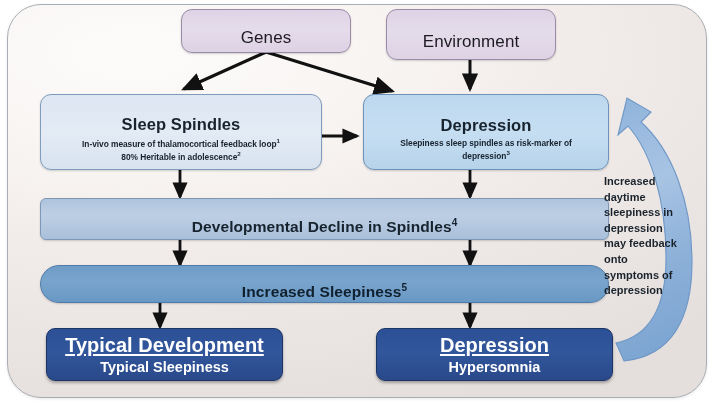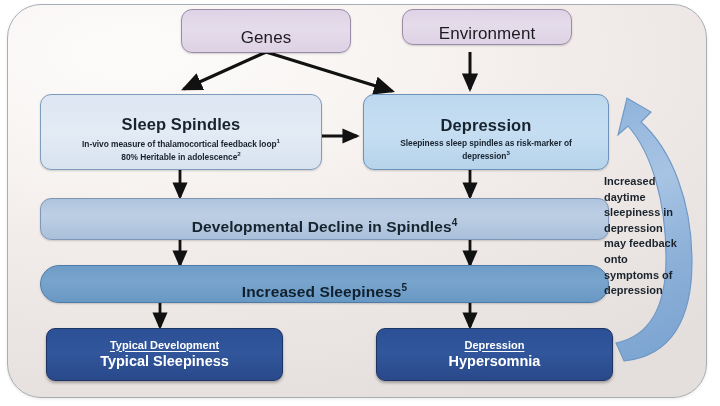--- a/index.html
+++ b/index.html
@@ -61,21 +61,21 @@
   }
   .node.midblue{
     border:1.1px solid #6e93bb;
     border-radius:11px;
     background:linear-gradient(180deg,#bdd8ee 0%,#c6deF2 50%,#b6d3ea 100%);
     box-shadow:0 1px 2px rgba(0,0,0,0.17);
   }
   
   .node.bar1{
     border:1.1px solid #7e97b6;
-    border-radius:11px;
+    border-radius:6px;
     background:linear-gradient(180deg,#aec4dd 0%,#bdcfe4 40%,#a9c0da 100%);
     box-shadow:0 1px 2px rgba(0,0,0,0.17);
   }
   .node.bar1 .title{font-size:15.5px;font-weight:600;}
   .node.bar2{
     border:1.1px solid #4f7ba8;
     border-radius:9px;
     background:linear-gradient(180deg,#6e9cc6 0%,#79a5cd 40%,#6898c4 100%);
     box-shadow:0 1px 2px rgba(0,0,0,0.17);
   }
@@ -83,21 +83,21 @@
 
   
   .node.navy{
     border:1.3px solid #1b3464;
     border-radius:9px;
     background:linear-gradient(180deg,#2c5095 0%,#32569c 45%,#29498a 100%);
     box-shadow:0 2px 3px rgba(0,0,0,0.30);
     color:#ffffff;
   }
   .node.navy .l1{
-    font-size:11px;font-weight:700;text-decoration:underline;
+    font-size:20px;font-weight:700;text-decoration:underline;
     text-underline-offset:2px;line-height:1.25;text-align:right;
   }
   .node.navy .l2{font-size:14.5px;font-weight:700;line-height:1.25;}
 
   
   .feedback-caption{
     position:absolute;
     left:604px;top:174px;width:80px;
     font-size:11px;font-weight:600;line-height:1.42;
     color:#1a232c;text-align:left;z-index:7;
@@ -167,21 +167,21 @@
              L 628 126
              C 651 152, 666 200, 666 258
              C 666 308, 650 336, 616 343
              Z" fill="url(#curveGrad)" stroke="#6d97c6" stroke-width="1.1"></path>
   </svg>
 
   <div class="node purple" style="left:181px;top:9px;width:170px;height:44px;">
     <div class="title">Genes</div>
   </div>
 
-  <div class="node purple" style="left:402px;top:9px;width:170px;height:36px;">
+  <div class="node purple" style="left:386px;top:9px;width:170px;height:51px;">
     <div class="title">Environment</div>
   </div>
 
   <div class="node lightblue" style="left:40px;top:94px;width:282px;height:76px;padding:14px 7px;">
     <div class="title">Sleep Spindles</div>
     <div class="sub">
       <span>In-vivo measure of thalamocortical feedback loop</span><sup>1</sup><br>
       <span>80% Heritable in adolescence</span><sup>2</sup>
     </div>
   </div>

